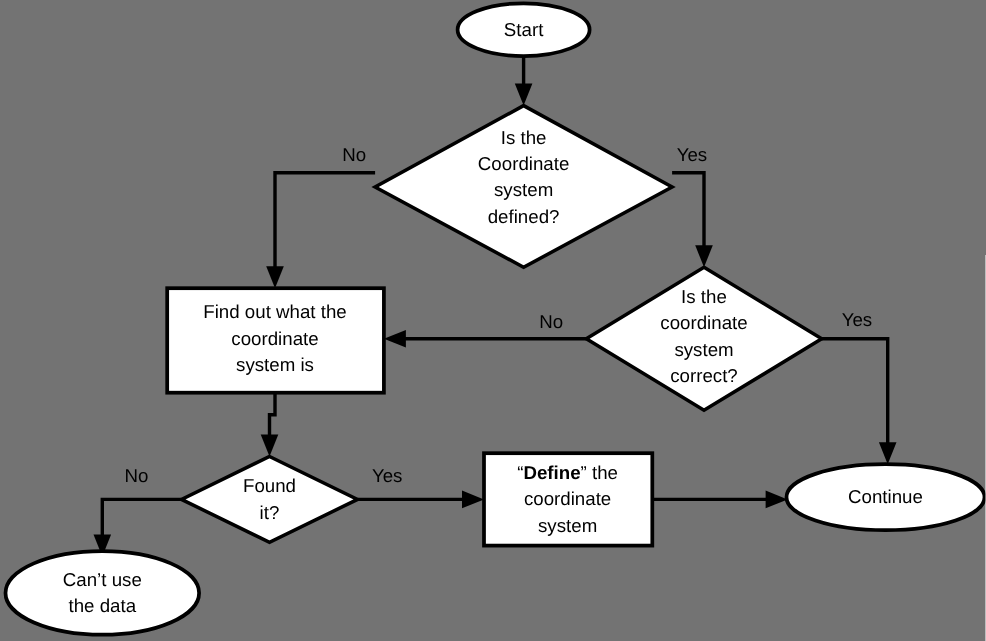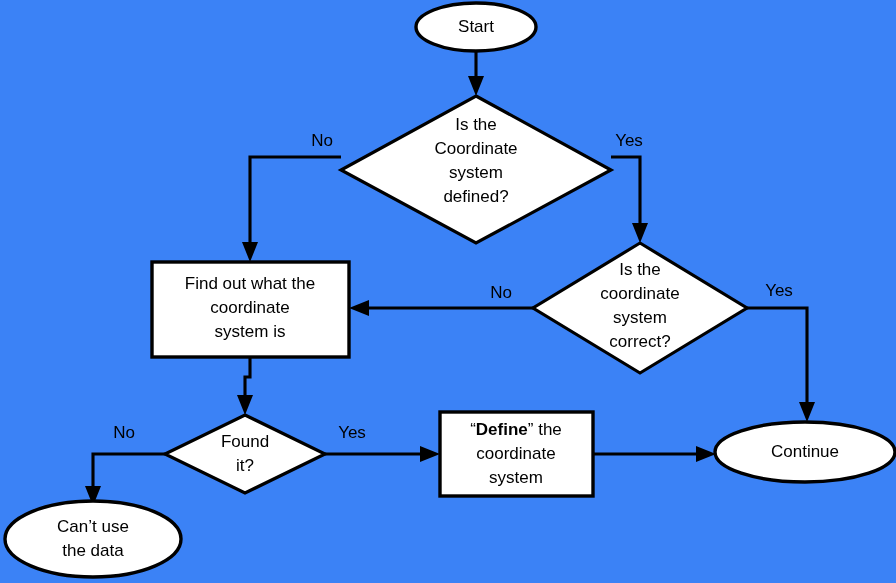--- a/index.html
+++ b/index.html
@@ -11,21 +11,21 @@
   body {
     width: 896px;
     height: 583px;
     overflow: hidden;
     font-family: "Liberation Sans", sans-serif;
   }
   #flowchart-root {
     position: relative;
     width: 896px;
     height: 583px;
-    background: #3b82f6;
+    background: #737373;
   }
   svg#flow-svg {
     display: block;
     width: 896px;
     height: 583px;
   }
   .node-shape {
     fill: #ffffff;
     stroke: #000000;
     stroke-width: 3.2;

